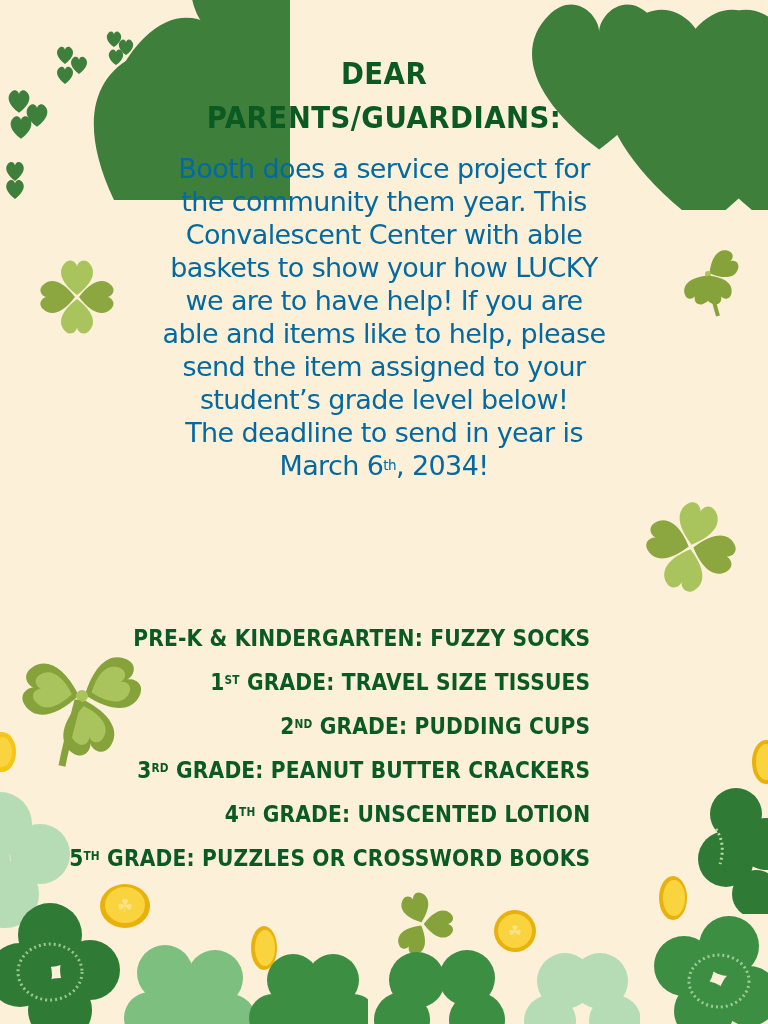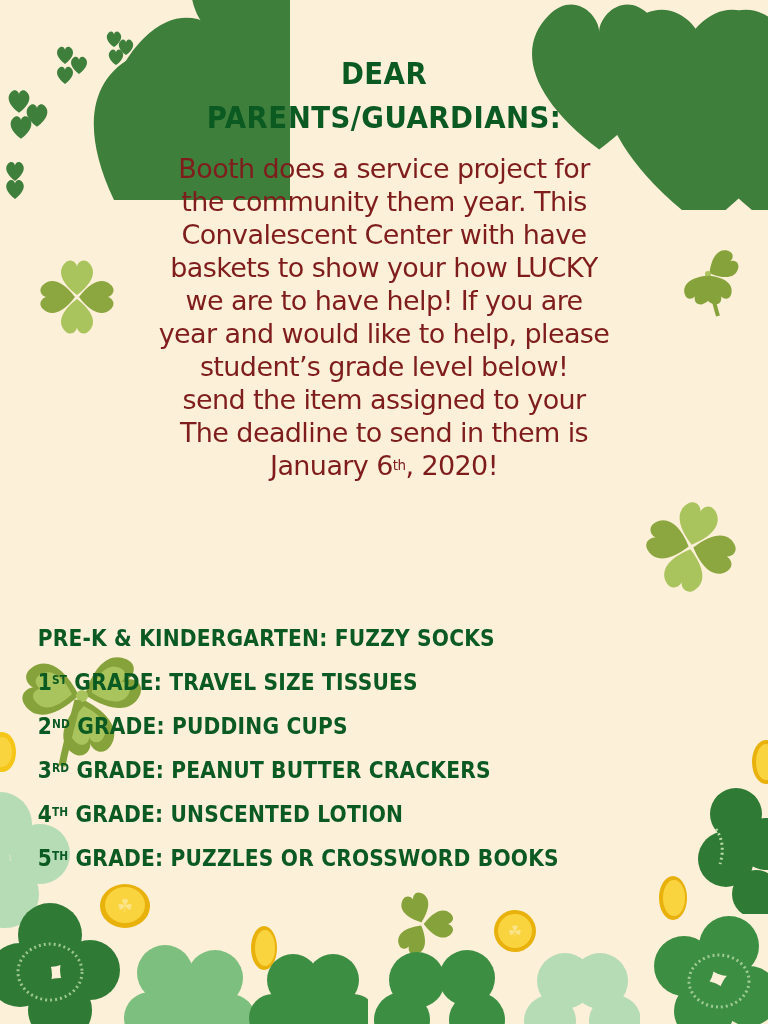--- a/index.html
+++ b/index.html
@@ -14,29 +14,29 @@
     .title {
       position: absolute; left: 0; width: 768px; text-align: center;
       font-family: "DejaVu Sans", sans-serif; font-weight: bold;
       color: #0b5a22; font-size: 30px; line-height: 44px;
       letter-spacing: 0.5px; top: 52px;
       transform: scaleX(0.92);
     }
     .title span { display: block; }
     .body {
       position: absolute; left: 90px; width: 588px; top: 152px;
-      text-align: center; color: #7f1d1d;
+      text-align: center; color: #0369a1;
       font-family: "DejaVu Sans", sans-serif;
       font-size: 27px; line-height: 33px; letter-spacing: -0.6px;
     }
     .body span { display: block; }
     sup { font-size: 0.5em; vertical-align: top; position: relative; top: 0px; }
     .grades {
       position: absolute; left: 0; width: 628px; top: 616px;
-      text-align: left; color: #0b5a22;
+      text-align: right; color: #0b5a22;
       font-family: "DejaVu Sans", sans-serif; font-weight: bold;
       font-size: 23px; line-height: 44px; letter-spacing: 0.2px;
     }
     .grade-row { display: block; transform: scaleX(0.88); }
     .grade-row sup { font-size: 12px; position: relative; top: -2px; }
   </style>
 </head>
 <body>
 
 <div class="poster">
@@ -336,28 +336,28 @@
   </svg>
 
   <div class="title">
     <span>DEAR</span>
     <span>PARENTS/GUARDIANS:</span>
   </div>
 
   <div class="body">
     <span>Booth does a service project for</span>
     <span>the community them year. This</span>
-    <span>Convalescent Center with have</span>
+    <span>Convalescent Center with able</span>
     <span>baskets to show your how LUCKY</span>
     <span>we are to have help! If you are</span>
-    <span>year and would like to help, please</span>
+    <span>able and items like to help, please</span>
+    <span>send the item assigned to your</span>
     <span>student’s grade level below!</span>
-    <span>send the item assigned to your</span>
-    <span>The deadline to send in them is</span>
-    <span><span style="display:inline">January 6</span><sup>th</sup><span style="display:inline">, 2020!</span></span>
+    <span>The deadline to send in year is</span>
+    <span><span style="display:inline">March 6</span><sup>th</sup><span style="display:inline">, 2034!</span></span>
   </div>
 
   <div class="grades">
     <span class="grade-row"><span>PRE-K &amp; KINDERGARTEN</span><span>: FUZZY SOCKS</span></span>
     <span class="grade-row"><span>1</span><sup>ST</sup><span> GRADE</span><span>: TRAVEL SIZE TISSUES</span></span>
     <span class="grade-row"><span>2</span><sup>ND</sup><span> GRADE</span><span>: PUDDING CUPS</span></span>
     <span class="grade-row"><span>3</span><sup>RD</sup><span> GRADE</span><span>: PEANUT BUTTER CRACKERS</span></span>
     <span class="grade-row"><span>4</span><sup>TH</sup><span> GRADE</span><span>: UNSCENTED LOTION</span></span>
     <span class="grade-row"><span>5</span><sup>TH</sup><span> GRADE</span><span>: PUZZLES OR CROSSWORD BOOKS</span></span>
   </div>

